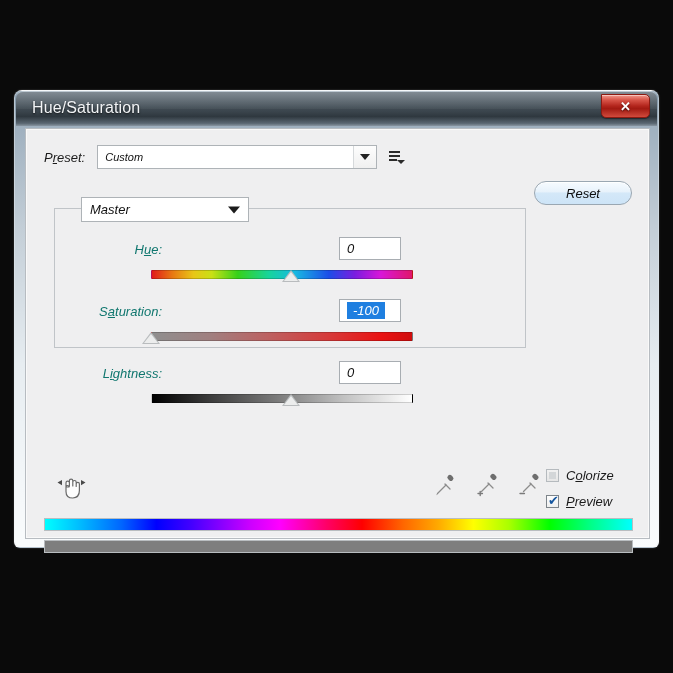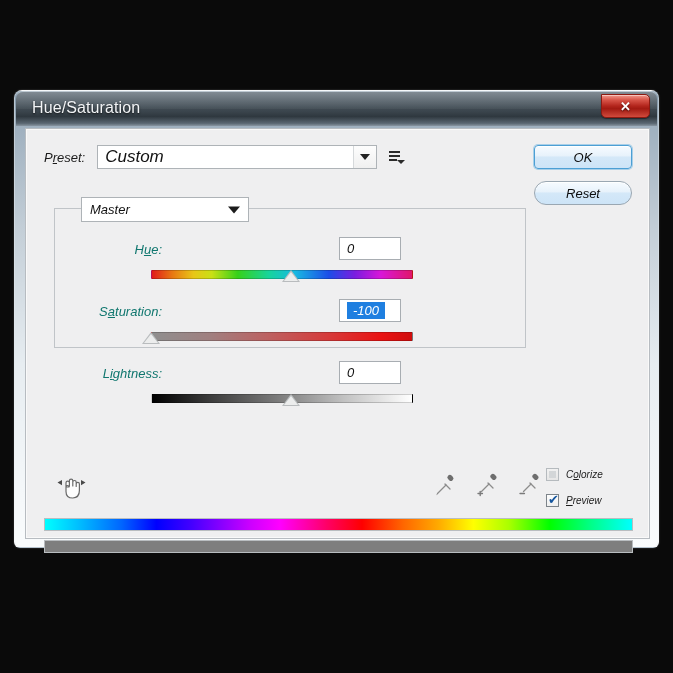--- a/index.html
+++ b/index.html
@@ -97,21 +97,21 @@
   .preset-combo{
     position:relative;
     margin-left:12px;
     width:280px; height:24px;
     background:#fff;
     border:1px solid #aeb3b7;
     box-sizing:border-box;
     display:flex;align-items:center;
     cursor:pointer;
   }
-  .preset-combo .val{ font-size:17px;color:#111;padding-left:7px; }
+  .preset-combo .val{ font-size:11px;color:#111;padding-left:7px; }
   .combo-arrow-box{
     position:absolute;right:0;top:0;bottom:0;width:22px;
     display:flex;align-items:center;justify-content:center;
     border-left:1px solid #d6d9db;
     background:linear-gradient(180deg,#fdfdfd,#f0f0f0);
   }
   .tri-down{
     width:0;height:0;border-left:5px solid transparent;border-right:5px solid transparent;
     border-top:6px solid #222;
   }
@@ -250,21 +250,21 @@
   }
   .cbox.disabled:after{
     content:"";position:absolute;left:2px;top:2px;width:7px;height:7px;
     background:#d3d6d8;
   }
   .cbox .check{
     position:absolute; left:1px; top:-2px;
     color:#14559e; font-size:13px; line-height:13px;
     font-family:"DejaVu Sans",sans-serif;
   }
-  .cb-row .label{ font-size:10px; }
+  .cb-row .label{ font-size:13px; }
 
   
   .bar{
     position:absolute;
     left:18px; width:589px; height:13px;
     border:1px solid #b9bdc0;
     box-sizing:border-box;
   }
   .bar-top{ top:389px; }
   .bar-bottom{ top:411px; background:#7e7e7e; }
@@ -294,21 +294,20 @@
         </span>
       </div>
       <div class="preset-menu-icon">
         <i></i>
         <i></i>
         <i></i>
         <span class="mt"></span>
       </div>
     </div>
 
-    <div class="btn btn-ok">OK</div>
     <div class="btn btn-reset">Reset</div>
 
     <div class="groupbox"></div>
     <div class="gb-mask"></div>
     <div class="master-combo">
       <span class="val">Master</span>
       <span class="arrow"></span>
     </div>
 
     <div class="row-label" style="left:40px; top:113px; width:96px;">H<span class="u">u</span>e:</div>

